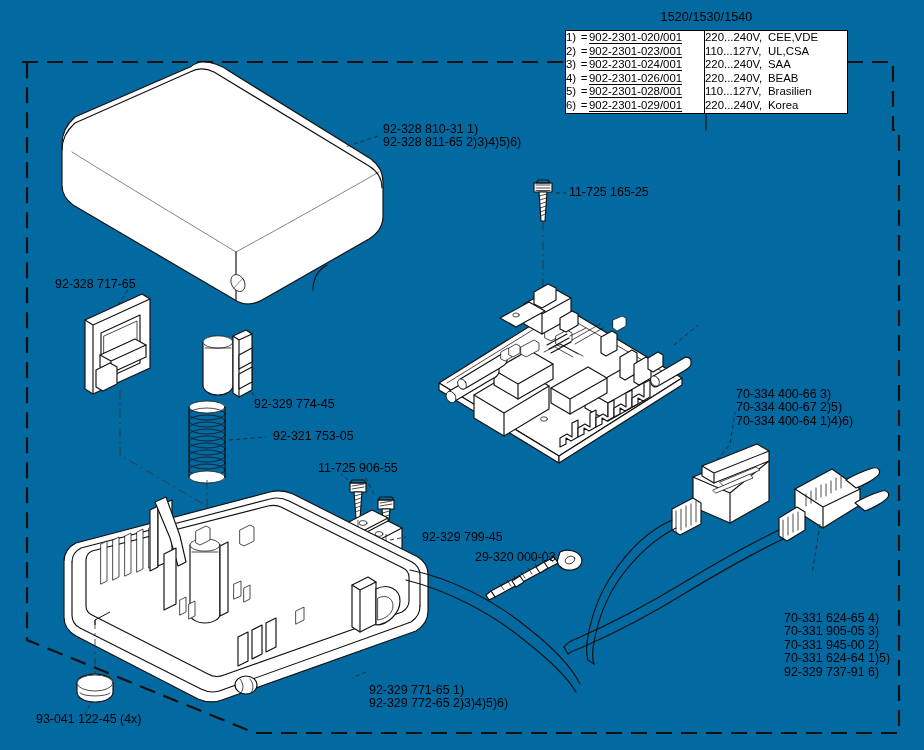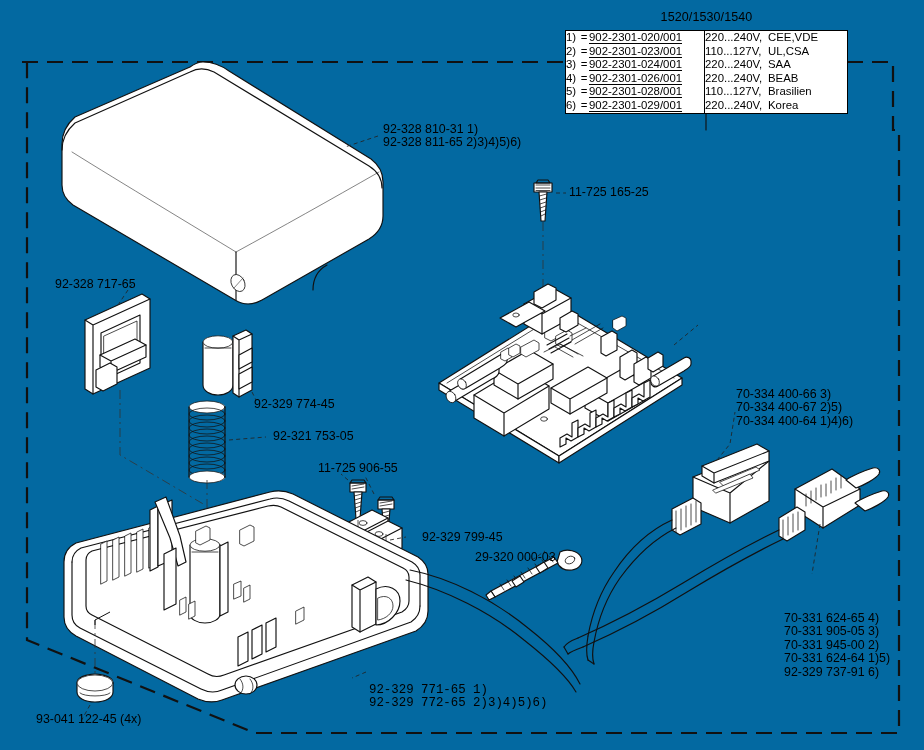--- a/index.html
+++ b/index.html
@@ -567,21 +567,21 @@
   </div>
 
   <div class="lbl" style="left:784px; top:612px;">
     <span>70-331 624-65  4)</span>
     <span>70-331 905-05  3)</span>
     <span>70-331 945-00  2)</span>
     <span>70-331 624-64  1)5)</span>
     <span>92-329 737-91  6)</span>
   </div>
 
-  <div class="lbl" style="left:369px; top:684px;font-family:Liberation Mono, monospace;">
+  <div class="lbl" style="left:369px; top:684px;">
     <span>92-329 771-65  1)</span>
     <span>92-329 772-65  2)3)4)5)6)</span>
   </div>
 
   <div class="lbl" style="left:36px; top:713px;">
     <span>93-041 122-45 (4x)</span>
   </div>
 
 </div>
 

